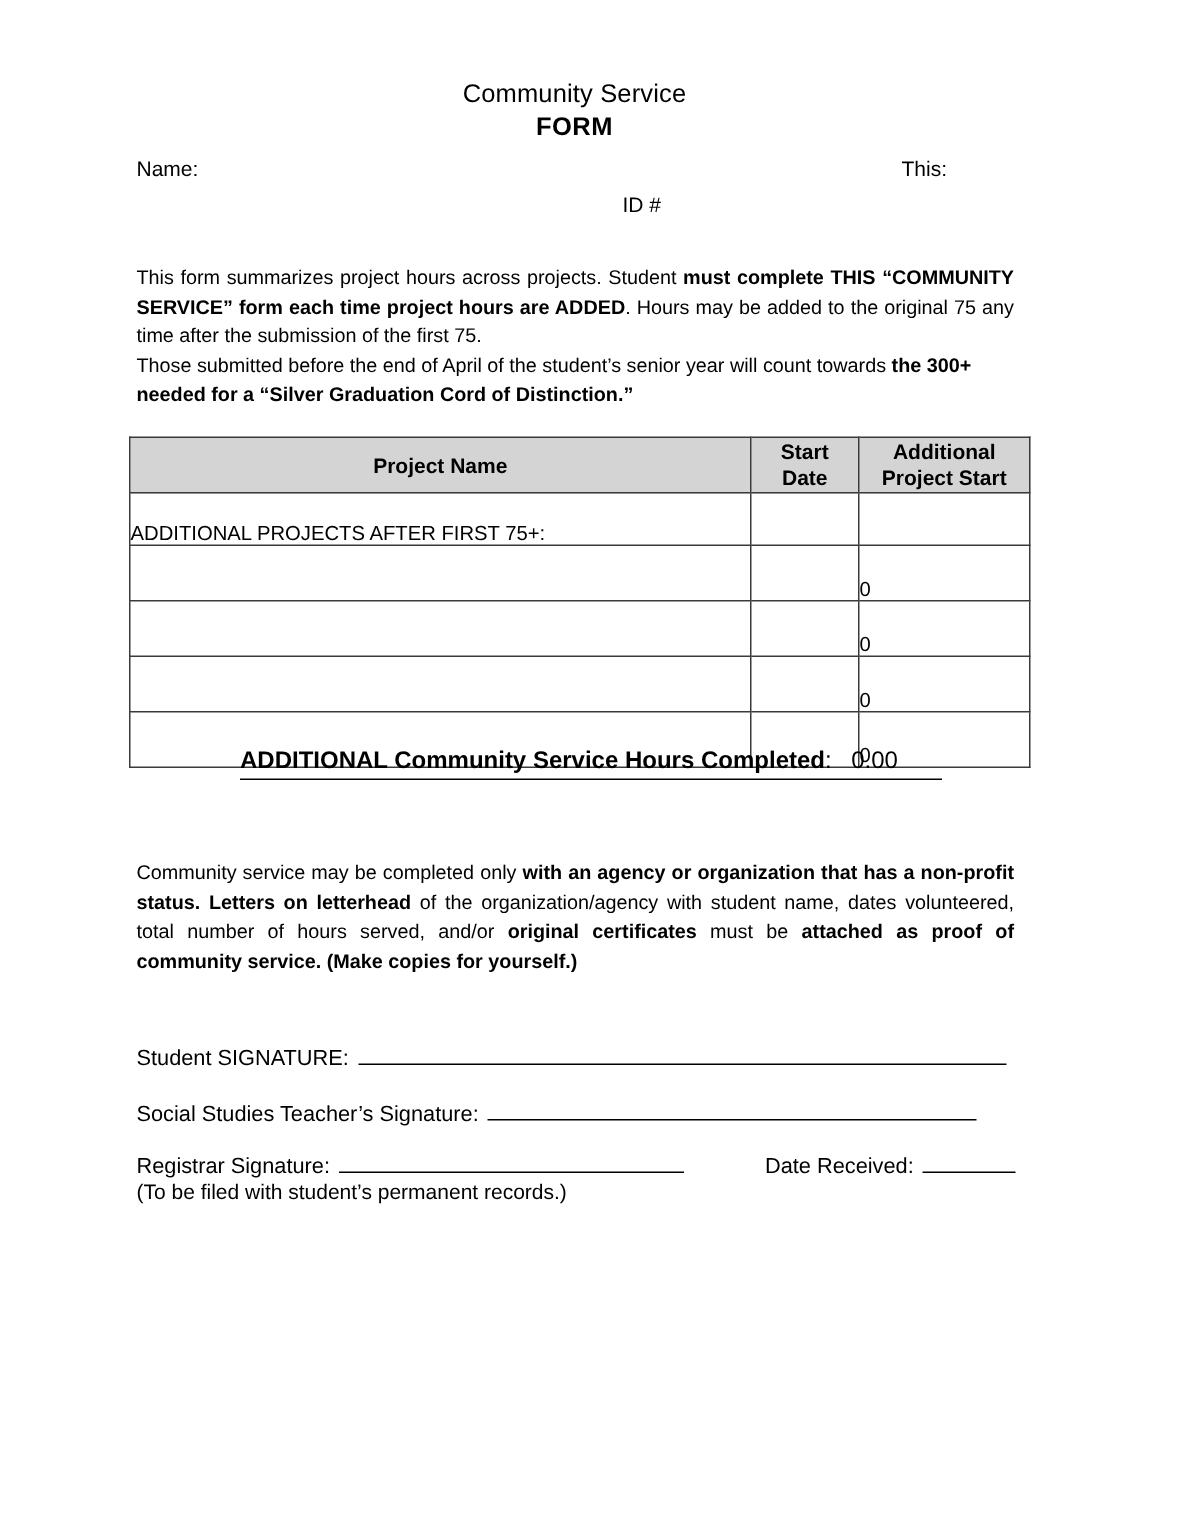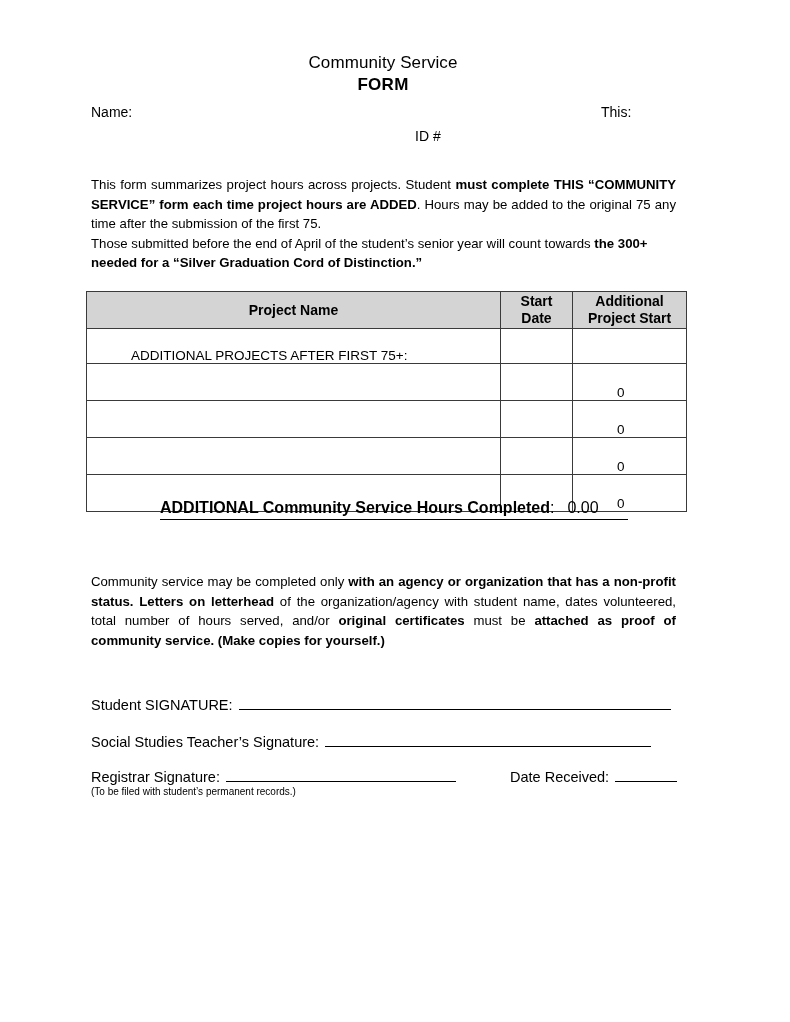--- a/index.html
+++ b/index.html
@@ -106,21 +106,20 @@
     font-size: 14px;
     line-height: 17px;
     height: 36px;
   }
   .col-proj { width: 414px; }
   .col-date { width: 72px; }
   .col-hours { width: 114px; }
 
   .tbl tbody td {
     height: 36px;
-    padding-left: 44px;
   }
   .tbl tbody tr.first-row td { height: 34px; }
   .cell-proj {
     padding: 0 0 4px 8px;
     font-size: 14px;
     white-space: nowrap;
   }
   .cell-hours {
     padding: 0 0 5px 10px;
     font-size: 14px;
@@ -170,21 +169,21 @@
   #sig-registrar { left: 91px; top: 768px; text-decoration: underline; }
   #sig-registrar .rule { width: 230px; margin-left: 6px; }
 
   #date-received { left: 510px; top: 768px; }
   #date-received .rule { width: 62px; margin-left: 6px; }
 
   .footnote {
     position: absolute;
     left: 91px;
     top: 786px;
-    font-size: 10px;
+    font-size: 14px;
     white-space: nowrap;
   }
 </style>
 </head>
 <body>
 
 <div class="page">
 
   <div class="title-block">
     <div class="title-line1">Community Service</div>

